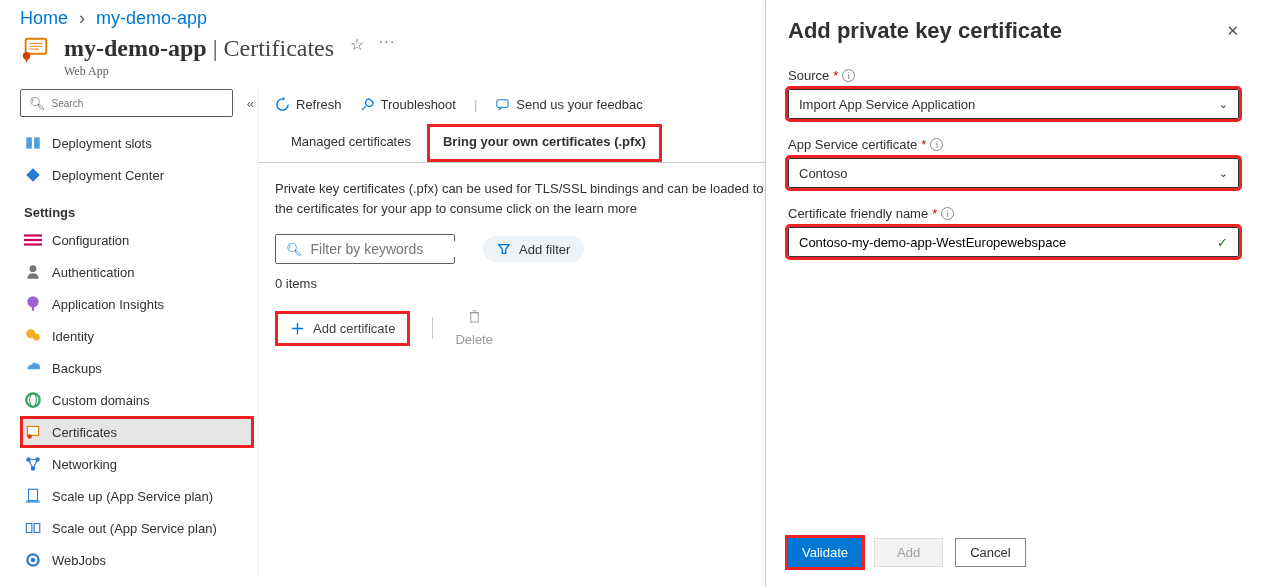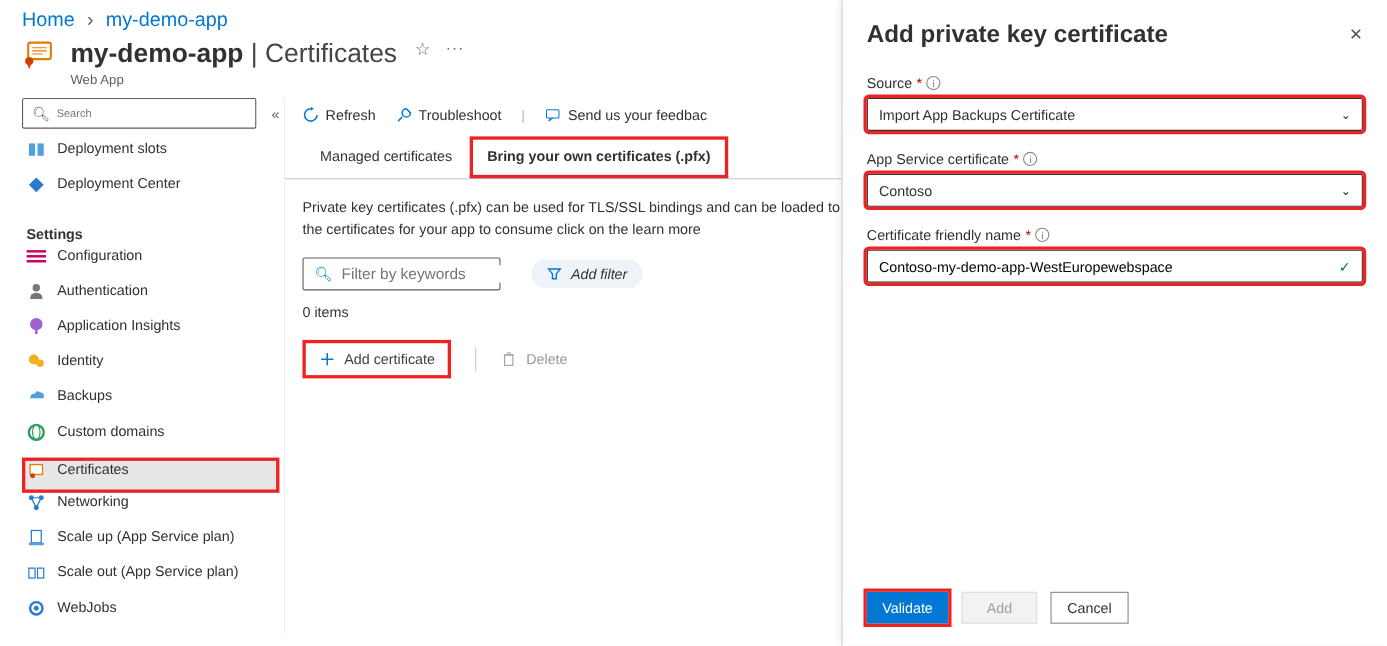--- a/index.html
+++ b/index.html
@@ -3,63 +3,63 @@
   <meta charset="utf-8">
   <style>
     * { box-sizing: border-box; margin: 0; padding: 0; }
     body { font-family: "Segoe UI", Arial, sans-serif; font-size: 13px; color: #323130; background: #fff; }
     a { text-decoration: none; }
 
     .breadcrumb { padding: 8px 20px 2px; font-size: 18px; }
     .breadcrumb a { color: #0078d4; }
     .breadcrumb .sep { color: #605e5c; margin: 0 6px; }
 
-    .header { display: flex; align-items: flex-start; padding: 4px 20px 10px; }
+    .header { display: flex; align-items: flex-start; padding: 4px 20px 10px; font-family: Liberation Serif, serif; }
     .header .cert-badge { margin-right: 14px; }
     .cert-badge svg { width: 30px; height: 30px; }
     .header h1 { font-size: 24px; font-weight: 600; display: inline; }
     .header h1 .thin { font-weight: 400; color: #444; }
     .header .sub { font-size: 12px; color: #605e5c; margin-top: 2px; }
     .header .star { color: #666; font-size: 16px; margin-left: 16px; }
     .header .dots { color: #666; margin-left: 14px; letter-spacing: 1px; font-size: 14px; }
 
     .columns { display: flex; }
     .sidebar { width: 254px; padding-left: 20px; }
     .collapse-icon { color: #605e5c; cursor: pointer; font-size: 13px; padding-left: 6px; }
     .search-wrap { display: flex; align-items: center; gap: 8px; }
     .search-box { flex: 1; display: flex; align-items: center; border: 1px solid #605e5c; border-radius: 2px; height: 28px; padding: 0 8px; }
     .search-box .icon { color: #605e5c; margin-right: 6px; font-size: 13px; }
     .search-box input { border: none; outline: none; font-size: 10px; flex: 1; }
 
     .nav-list { margin-top: 10px; }
-    .nav-item { display: flex; align-items: flex-start; height: 32px; cursor: pointer; padding-left: 4px; }
+    .nav-item { display: flex; align-items: center; height: 32px; cursor: pointer; padding-left: 4px; }
     .nav-item.selected { background: #e6e6e6; border: 3px solid #e22; padding-left: 1px; }
     .nav-item .icon { width: 18px; height: 18px; margin-right: 10px; display: flex; align-items: center; justify-content: center; }
     .nav-heading { font-weight: 600; color: #333; margin: 14px 0 4px 4px; font-size: 13px; }
 
     .main { flex: 1; border-left: 1px solid #eee; padding: 0 0 0 0; margin-left: 4px; }
     .cmdbar { display: flex; align-items: center; gap: 18px; padding: 8px 16px; color: #323130; }
     .cmdbar .btn { display: flex; align-items: center; gap: 6px; cursor: pointer; }
     .cmdbar .sep { color: #bbb; }
     .cmdbar svg { width: 15px; height: 15px; }
 
     .tabs { display: flex; gap: 0; border-bottom: 1px solid #ccc; margin-top: 4px; padding-left: 16px; }
     .tab { padding: 10px 16px; cursor: pointer; color: #323130; border-bottom: 2px solid transparent; }
     .tab.active { border-bottom: 3px solid #0078d4; font-weight: 600; outline: 3px solid #e22; outline-offset: -3px; }
 
     .desc { padding: 16px; color: #323130; line-height: 1.5; }
     .filter-row { display: flex; align-items: center; gap: 28px; padding: 0 16px; }
     .filter-input { display: flex; align-items: center; border: 1px solid #605e5c; border-radius: 2px; height: 30px; padding: 0 10px; width: 180px; }
     .filter-input input { border: none; outline: none; font-size: 14px; flex: 1; }
-    .pill { background: #eef3f8; border-radius: 15px; height: 26px; padding: 0 14px; display: flex; align-items: center; gap: 8px; color: #333; cursor: pointer; font-style: italic; }
+    .pill { background: #eef3f8; border-radius: 15px; height: 26px; padding: 0 14px; display: flex; align-items: center; gap: 8px; color: #333; cursor: pointer; }
     .count { padding: 12px 16px 18px; color: #333; }
 
     .actions { display: flex; gap: 22px; align-items: center; padding-left: 16px; }
     .action-add { display: flex; align-items: center; gap: 8px; padding: 7px 12px; border: 3px solid #e22; cursor: pointer; color: #404040; }
-    .action-del { display: flex; align-items: center; gap: 8px; color: #999; cursor: pointer; }
+    .action-del { display: flex; align-items: center; gap: 8px; color: #999; cursor: pointer; flex-direction: column; }
     .vsep { height: 22px; border-left: 1px solid #ccc; }
 
     .panel { position: absolute; top: 0; right: 0; width: 496px; height: 587px; background: #fff; border-left: 1px solid #ccc; box-shadow: -2px 0 6px rgba(0,0,0,0.06); display: flex; flex-direction: column; }
     .panel-head { display: flex; justify-content: space-between; align-items: center; padding: 18px 22px; }
     .panel-head h2 { font-size: 22px; font-weight: 600; }
     .panel-close { cursor: pointer; color: #555; font-size: 15px; }
     .panel-body { padding: 6px 22px; flex: 1; }
     .field { margin-bottom: 18px; }
     .field-label { font-size: 13px; color: #323130; margin-bottom: 6px; display: flex; align-items: center; gap: 4px; }
     .req { color: #c00; }
@@ -311,21 +311,21 @@
     <span class="panel-close">✕</span>
   </div>
   <div class="panel-body">
     <div class="field">
       <div class="field-label">
         <span>Source</span> 
           <span class="req">*</span>
         <span class="info">i</span>
       </div>
       <div class="select-box">
-        <span>Import App Backups Certificate</span>
+        <span>Import App Service Application</span>
         <span class="chev">⌄</span>
       </div>
     </div>
     <div class="field">
       <div class="field-label">
         <span>App Service certificate</span> 
           <span class="req">*</span>
         <span class="info">i</span>
       </div>
       <div class="select-box">

